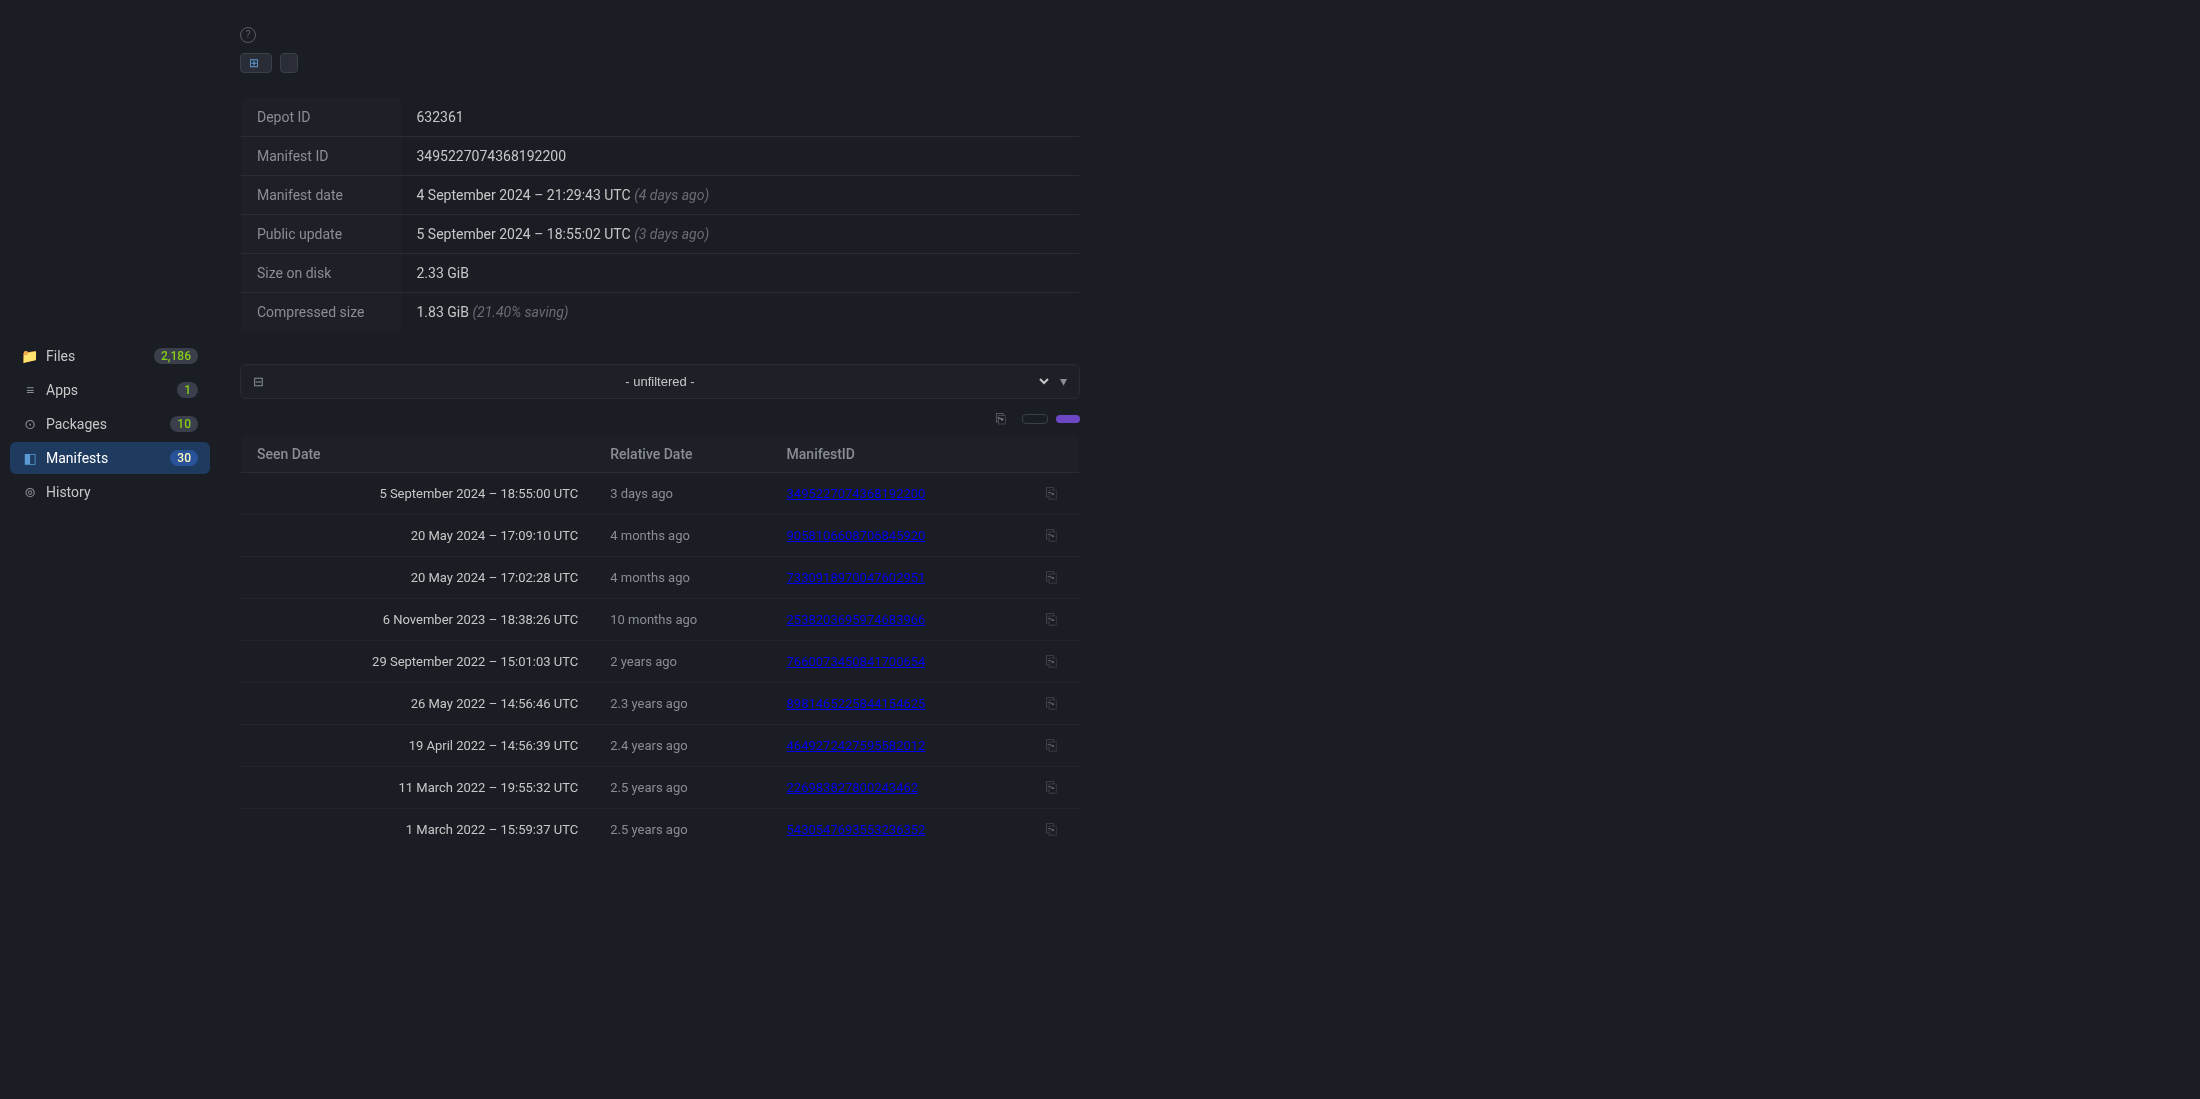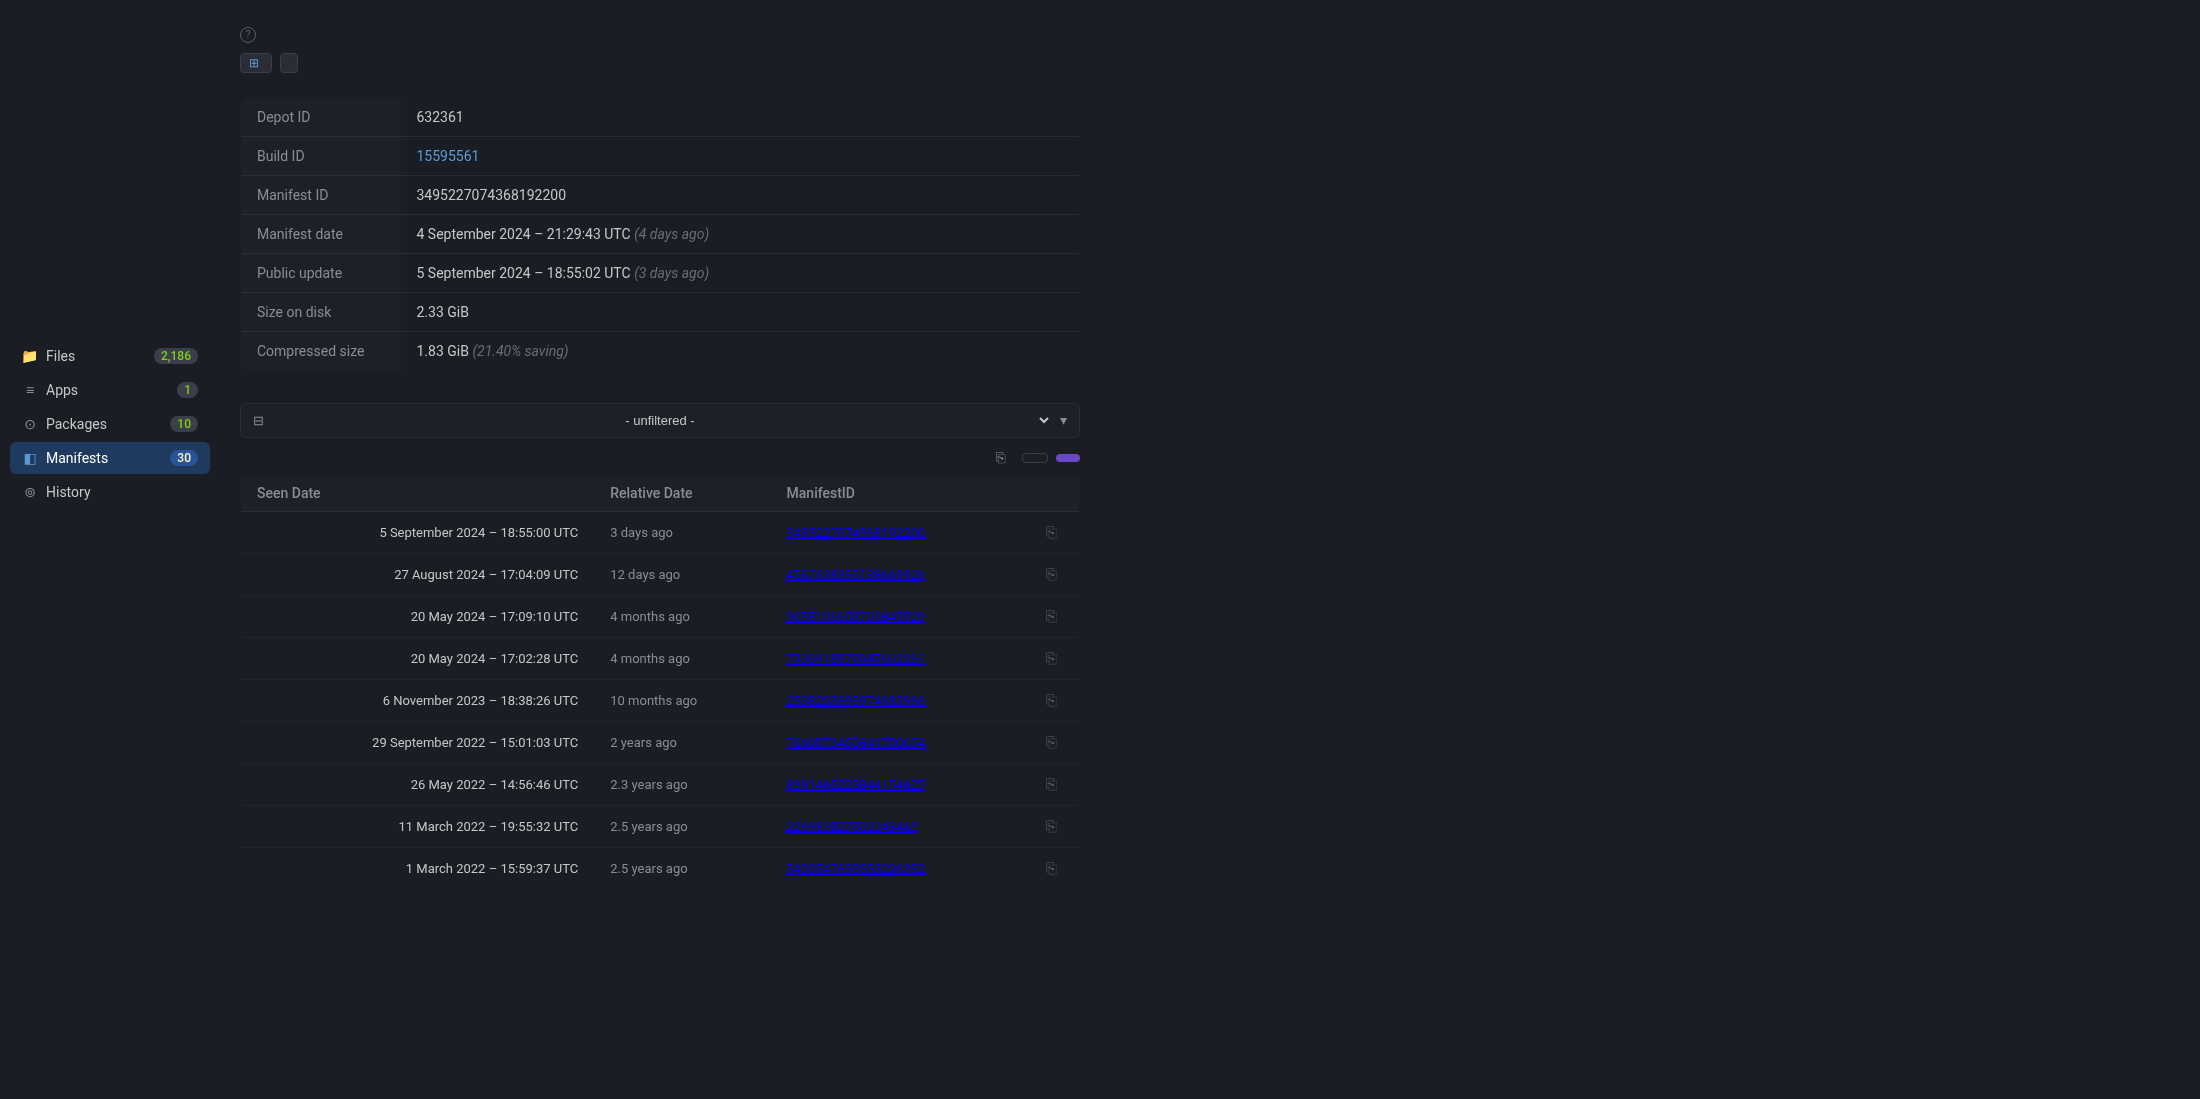--- a/index.html
+++ b/index.html
@@ -353,24 +353,20 @@
         <span></span>
       </div>
     </div>
   </div>
 
   <table class="info-table">
     <tbody id="info-tbody">
     <tr>
     <td>Depot ID</td>
     <td><span>632361</span></td>
-  </tr>
-        <tr>
-    <td>Build ID</td>
-    <td><a href="#">15595561</a></td>
   </tr>
         <tr>
     <td>Manifest ID</td>
     <td><span>3495227074368192200</span></td>
   </tr>
         <tr>
     <td>Manifest date</td>
     <td><span>4 September 2024 – 21:29:43 UTC </span><span class="dim">(4 days ago)</span></td>
   </tr>
         <tr>
@@ -416,26 +412,20 @@
         </tr>
     </thead>
     <tbody id="manifests-tbody">
     <tr>
     <td>5 September 2024 – 18:55:00 UTC</td>
     <td>3 days ago</td>
     <td><a href="#">3495227074368192200</a></td>
     <td><button class="copy-btn" title="Copy">⎘</button></td>
   </tr>
         <tr>
-    <td>27 August 2024 – 17:04:09 UTC</td>
-    <td>12 days ago</td>
-    <td><a href="#">4567638355138669926</a></td>
-    <td><button class="copy-btn" title="Copy">⎘</button></td>
-  </tr>
-        <tr>
     <td>20 May 2024 – 17:09:10 UTC</td>
     <td>4 months ago</td>
     <td><a href="#">9058106608706845920</a></td>
     <td><button class="copy-btn" title="Copy">⎘</button></td>
   </tr>
         <tr>
     <td>20 May 2024 – 17:02:28 UTC</td>
     <td>4 months ago</td>
     <td><a href="#">7330918970047602951</a></td>
     <td><button class="copy-btn" title="Copy">⎘</button></td>
@@ -452,20 +442,26 @@
     <td><a href="#">7660073450841700654</a></td>
     <td><button class="copy-btn" title="Copy">⎘</button></td>
   </tr>
         <tr>
     <td>26 May 2022 – 14:56:46 UTC</td>
     <td>2.3 years ago</td>
     <td><a href="#">8981465225844154625</a></td>
     <td><button class="copy-btn" title="Copy">⎘</button></td>
   </tr>
         <tr>
+    <td>19 April 2022 – 14:56:39 UTC</td>
+    <td>2.4 years ago</td>
+    <td><a href="#">4649272427595582012</a></td>
+    <td><button class="copy-btn" title="Copy">⎘</button></td>
+  </tr>
+        <tr>
     <td>11 March 2022 – 19:55:32 UTC</td>
     <td>2.5 years ago</td>
     <td><a href="#">226983827800243462</a></td>
     <td><button class="copy-btn" title="Copy">⎘</button></td>
   </tr>
         <tr>
     <td>1 March 2022 – 15:59:37 UTC</td>
     <td>2.5 years ago</td>
     <td><a href="#">5430547693553236352</a></td>
     <td><button class="copy-btn" title="Copy">⎘</button></td>

